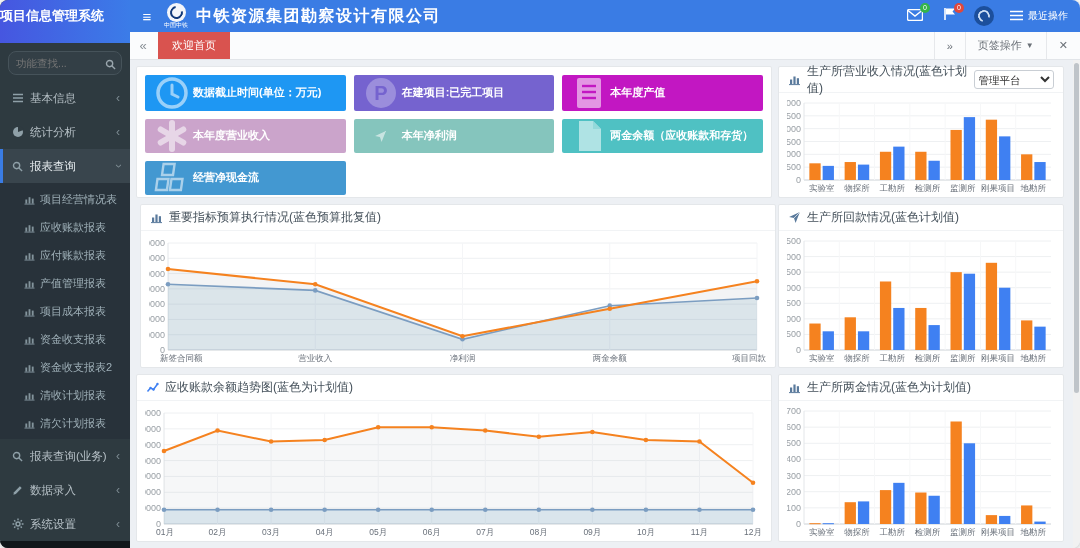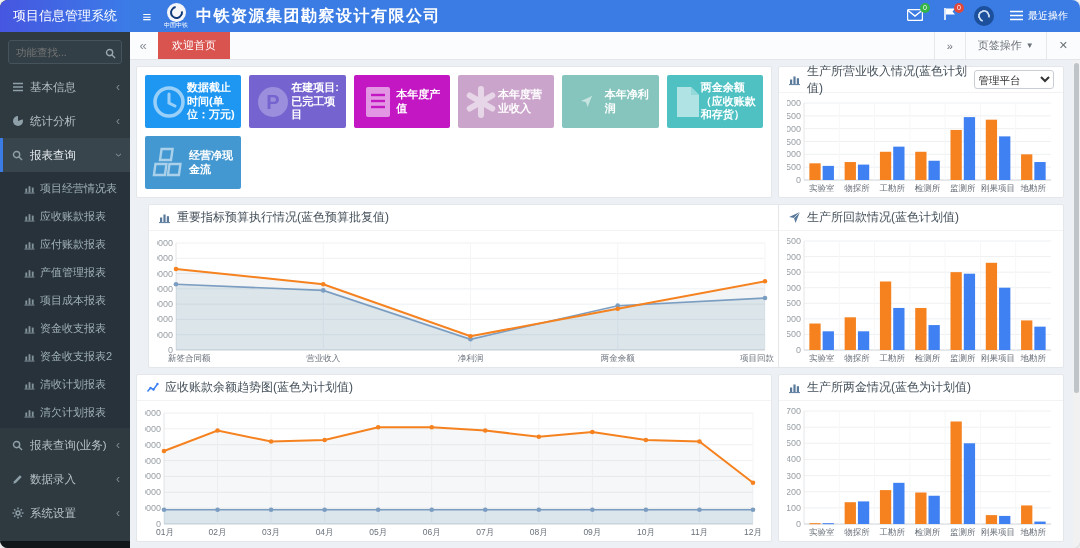--- a/index.html
+++ b/index.html
@@ -2,24 +2,24 @@
 <html><head>
 <meta charset="utf-8">
 <style>
   * { margin:0; padding:0; box-sizing:border-box; }
   html,body { background:#fff; font-family:"Liberation Sans","DejaVu Sans",sans-serif; }
   #app { position:relative; width:1080px; height:548px; background:#edf0f4;
          border-radius:8px; overflow:hidden; box-shadow:0 1px 6px rgba(0,0,0,.3); }
 
   
   #sidebar { position:absolute; left:0; top:0; width:130px; height:548px; background:#2e3a40; z-index:3; }
-  .sb-title { height:32px; line-height:32px; text-align:center; color:#fff; font-size:13px; font-weight:normal;
+  .sb-title { height:43px; line-height:32px; text-align:left; color:#fff; font-size:13px; font-weight:bold;
               background:linear-gradient(90deg,#4656e0,#3b7ce8); }
   .sb-search { margin:8px 8px 6px 8px; position:relative; }
-  .sb-search input { width:100%; height:24px; background:#333f46; border:1px solid #46535a; border-radius:3px;
+  .sb-search input { width:100%; height:24px; background:#333f46; border:1px solid #46535a; border-radius:8px;
                      color:#aeb9bf; font-size:10.5px; padding:0 22px 0 7px; outline:none; }
   .sb-search .mag { position:absolute; right:6px; top:5px; color:#9aa6ad; }
   .nav-item { position:relative; height:34px; display:flex; align-items:center; padding:0 10px 0 12px;
               color:#b6c0c6; font-size:11.5px; cursor:pointer; }
   .nav-item .ni-icon { width:18px; color:#8fa0a8; display:flex; align-items:center; }
   .nav-item .ni-label { flex:1; }
   .nav-item .chev { color:#7d8b92; font-size:12px; display:inline-block; }
   .nav-item.active { background:#39454d; color:#e8eef1; }
   .nav-item.active::before { content:""; position:absolute; left:0; top:0; bottom:0; width:3px; background:#3a7ce4; }
   .nav-item.active .chev { transform:rotate(-90deg); }
@@ -64,27 +64,27 @@
   #main { position:absolute; left:130px; top:60px; width:950px; height:488px; background:#edf0f4; }
   .panel { position:absolute; background:#fff; border:1px solid #e4e7ea; border-radius:2px; }
   .panel-hd { height:26px; display:flex; align-items:center; gap:6px; padding:0 9px;
               border-bottom:1px solid #f1f3f5; font-size:12px; color:#44505a; }
   .panel-hd .ph-icon { display:flex; align-items:center; color:#5a7a9c; }
   .panel-body { position:relative; width:100%; }
   .mini-select { margin-left:auto; height:19px; font-size:10.5px; color:#333; border:1px solid #c9ced4;
                  border-radius:3px; background:#fff; width:88px; outline:none; }
 
   #panel-cards    { left:6px;  top:6px;   width:636px; height:132px; }
-  #panel-budget   { left:18px;  top:144px; width:636px; height:164px; }
+  #panel-budget   { left:10px;  top:144px; width:636px; height:164px; }
   #panel-receivable{ left:6px; top:314px; width:636px; height:168px; }
   #panel-revenue  { left:648px; top:6px;   width:286px; height:132px; }
   #panel-payment  { left:648px; top:144px; width:286px; height:164px; }
   #panel-twofunds { left:648px; top:314px; width:286px; height:168px; }
 
-  .cards-grid { display:grid; grid-template-columns:repeat(6,1fr); grid-template-rows:repeat(2,1fr);
+  .cards-grid { display:grid; grid-template-columns:repeat(3,1fr); grid-template-rows:repeat(2,1fr);
                 gap:8px; padding:8px; height:100%; }
   .kpi-card { border-radius:2px; display:flex; align-items:center; color:#fff; cursor:pointer; padding:0 6px; }
   .kpi-icon { width:42px; display:flex; align-items:center; justify-content:center; opacity:.55; }
   .kpi-label { font-size:11px; font-weight:bold; line-height:1.25; }
 
   .scrollbar { position:absolute; right:0; top:60px; width:7px; height:488px; background:#f1f1f1; z-index:4; }
   .scrollbar .thumb { position:absolute; top:3px; left:1px; width:5px; height:330px; background:#bfc4c9; border-radius:3px; cursor:pointer; }
 
   svg text { font-family:"Liberation Sans","DejaVu Sans",sans-serif; }
 </style>

